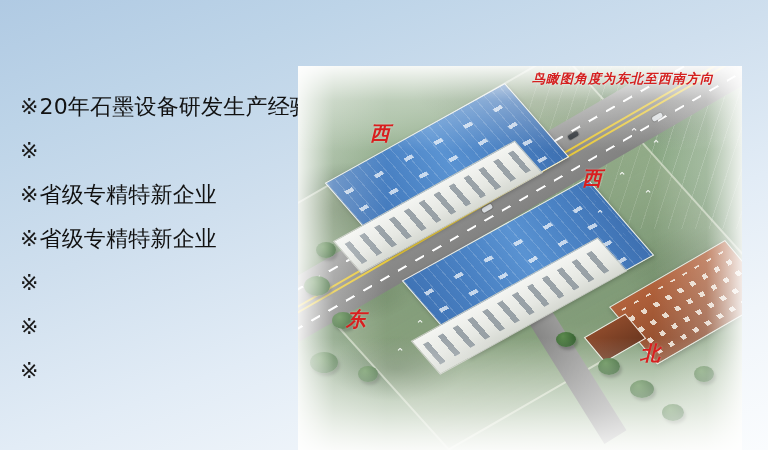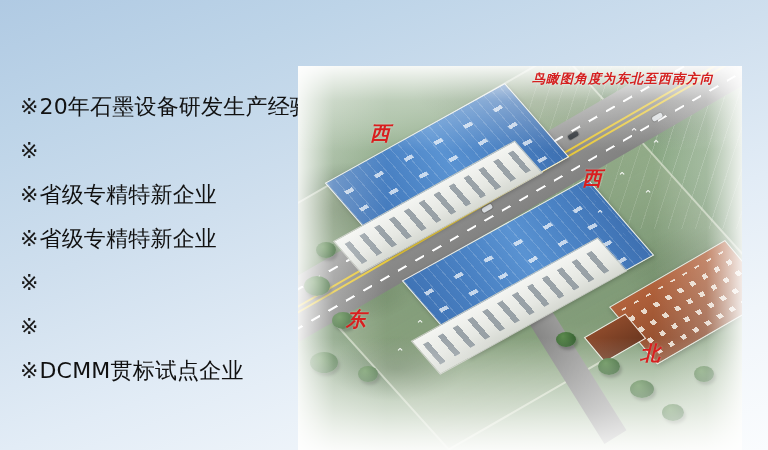--- a/index.html
+++ b/index.html
@@ -343,21 +343,20 @@
     <div class="bullet-row">
       <span class="bullet-mark">※</span>
     </div>
 
     <div class="bullet-row">
       <span class="bullet-mark">※</span>
     </div>
 
     <div class="bullet-row">
       <span class="bullet-mark">※</span>
-      <span class="bullet-text">DCMM贯标试点企业</span>
     </div>
 
   </div>
 
   <div id="photo-frame">
 
     <div class="ground"></div>
     <div class="hills"></div>
     <div class="field-lines"></div>
 

